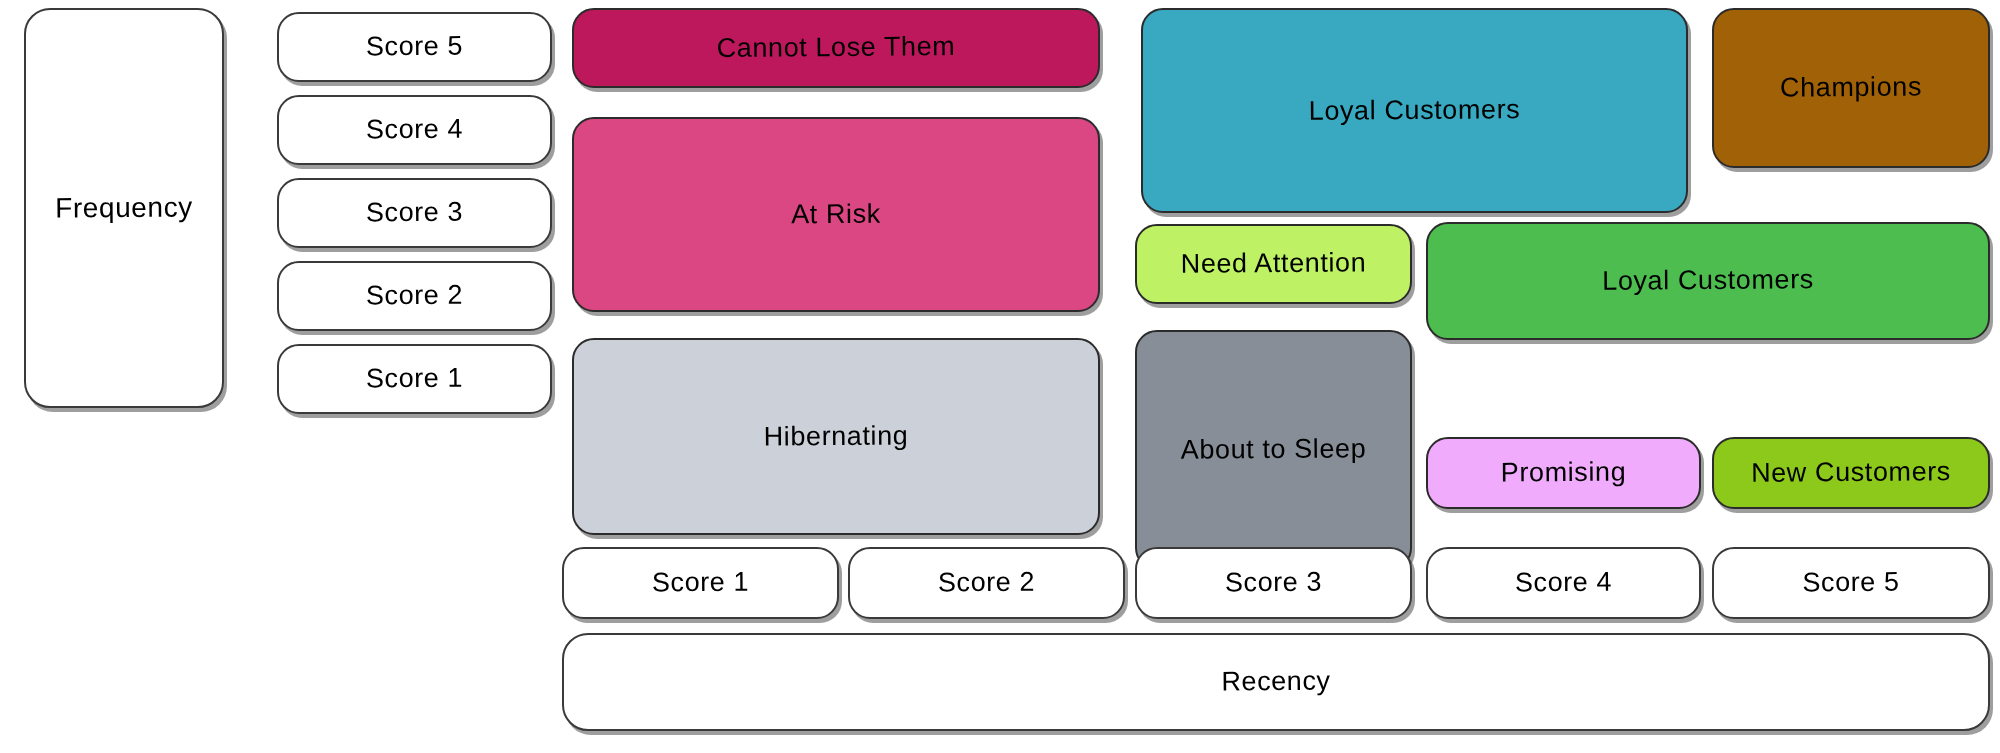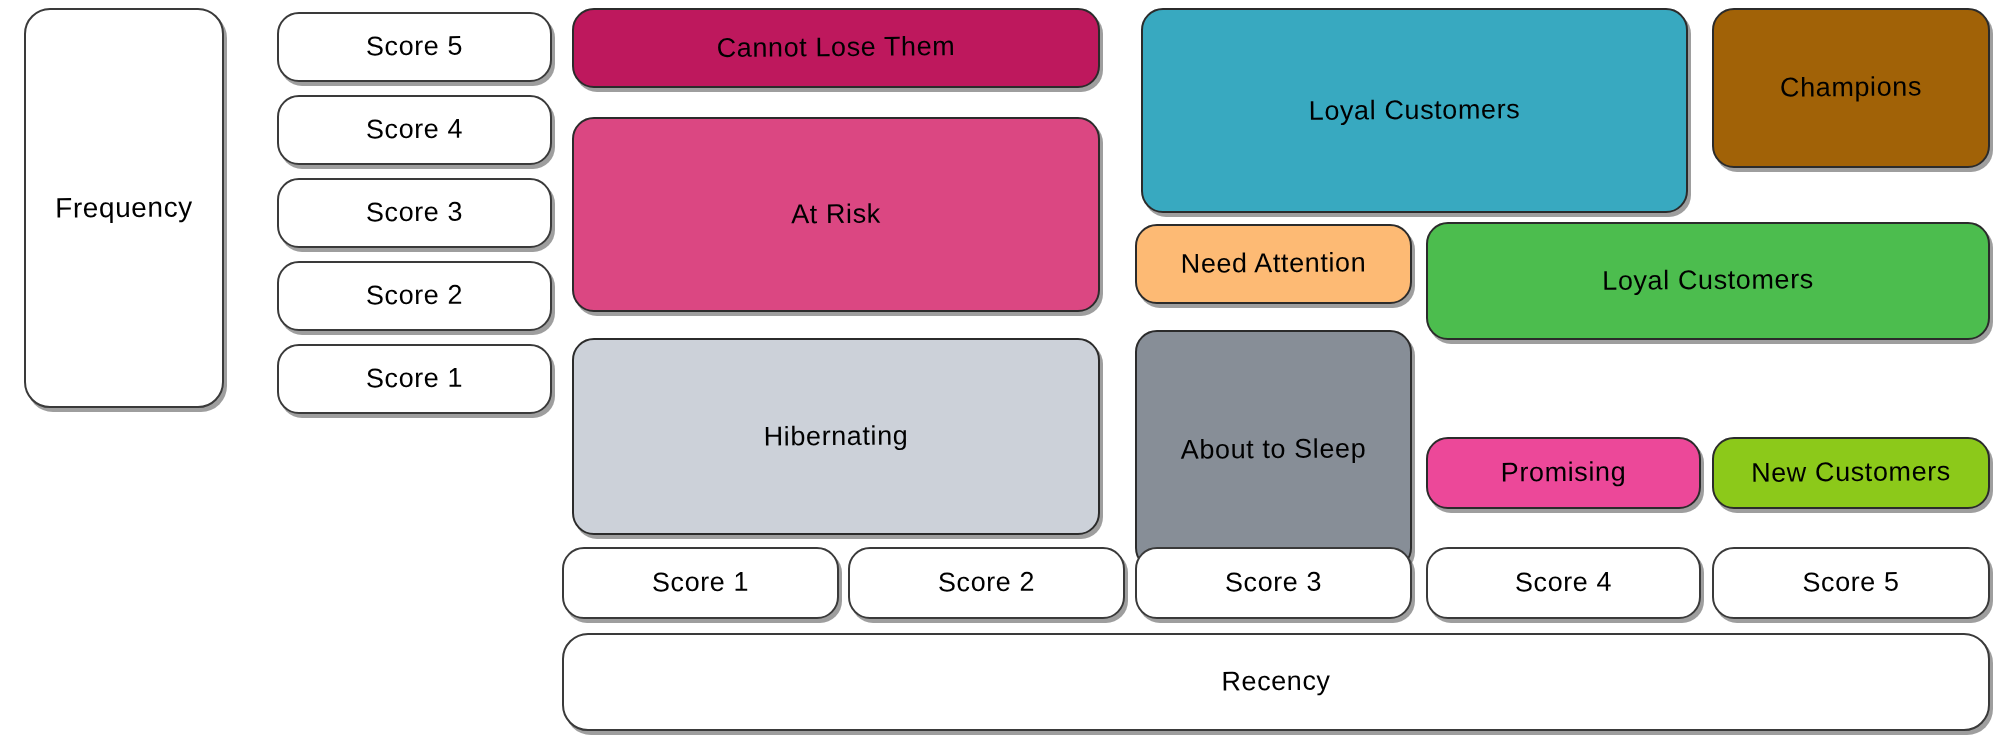--- a/index.html
+++ b/index.html
@@ -93,37 +93,37 @@
   </div>
 
   <div class="box colored" style="left:572px; top:330px; width:528px; height:197px; background:#ccd1d9;margin-top:8px;">
     <span class="label-text">Hibernating</span>
   </div>
 
   <div class="box colored" style="left:1141px; top:8px; width:547px; height:205px; background:#38a9c0;">
     <span class="label-text">Loyal Customers</span>
   </div>
 
-  <div class="box colored" style="left:1135px; top:224px; width:277px; height:80px; background:#fdba74;">
+  <div class="box colored" style="left:1135px; top:224px; width:277px; height:80px; background:#bef264;">
     <span class="label-text">Need Attention</span>
   </div>
 
   <div class="box colored" style="left:1135px; top:330px; width:277px; height:240px; background:#878e97;">
     <span class="label-text">About to Sleep</span>
   </div>
 
   <div class="box colored" style="left:1712px; top:8px; width:278px; height:160px; background:#a16207;">
     <span class="label-text">Champions</span>
   </div>
 
   <div class="box colored" style="left:1426px; top:222px; width:564px; height:118px; background:#4cbd4e;">
     <span class="label-text">Loyal Customers</span>
   </div>
 
-  <div class="box colored" style="left:1426px; top:437px; width:275px; height:72px; background:#ec4899;">
+  <div class="box colored" style="left:1426px; top:437px; width:275px; height:72px; background:#f0abfc;">
     <span class="label-text">Promising</span>
   </div>
 
   <div class="box colored" style="left:1712px; top:437px; width:278px; height:72px; background:#8cc91a;">
     <span class="label-text">New Customers</span>
   </div>
 
   <div class="box plain" style="left:562px; top:547px; width:277px; height:72px;">
     <span class="label-text">Score 1</span>
   </div>

